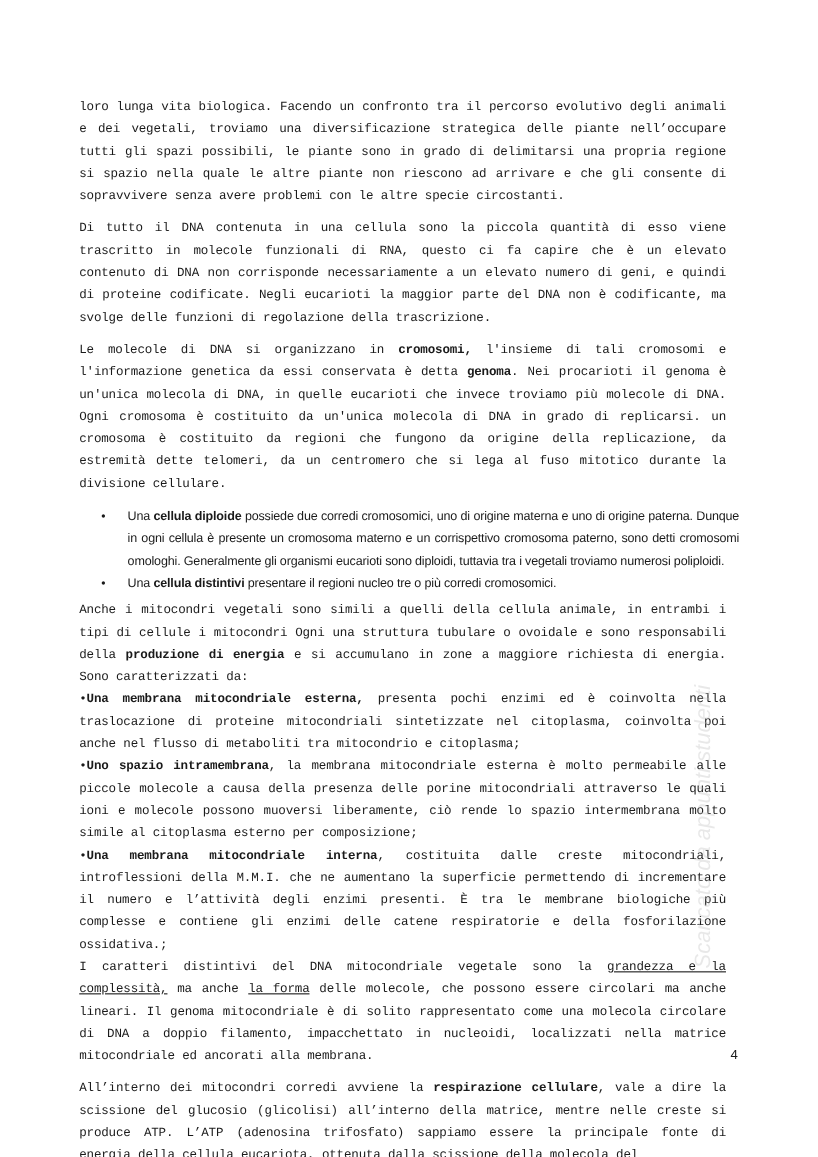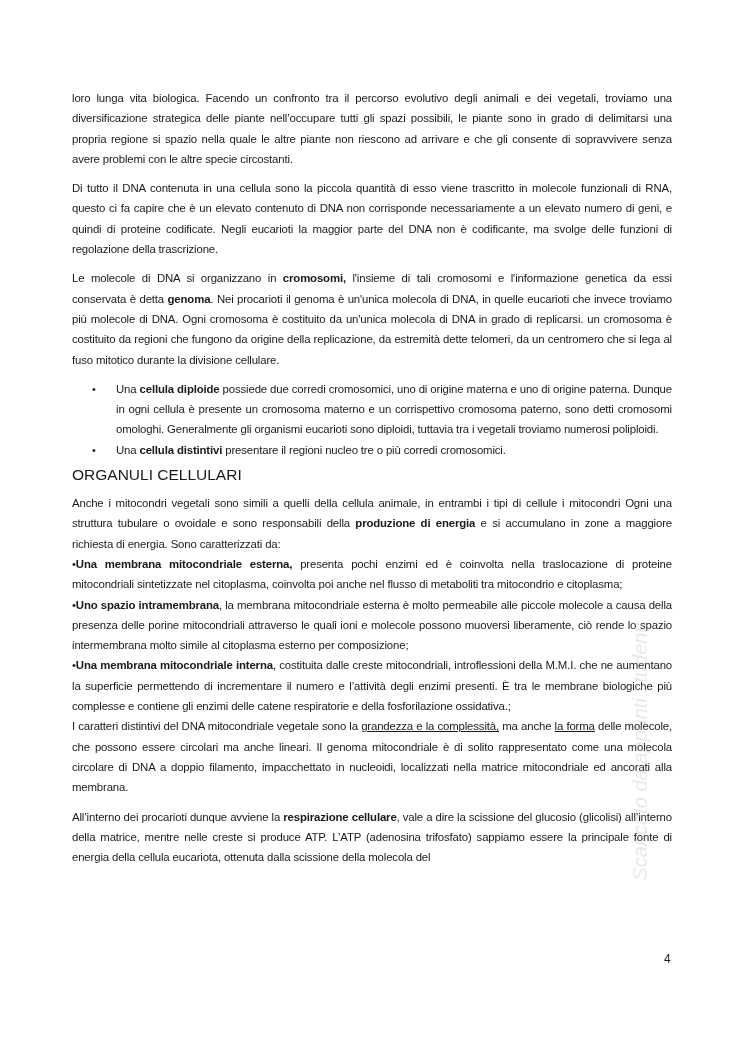--- a/index.html
+++ b/index.html
@@ -18,22 +18,23 @@
     .page {
       position: absolute;
       left: 72px;
       top: 88px;
       width: 600px;
       font-size: 11.4px;
       line-height: 20.3px;
       letter-spacing: -0.15px;
     }
     .para {
-      margin: 0 0 9px 0;
+      margin: 0 12px 9px 0;
       text-align: justify;
+      font-family: Liberation Mono, monospace;
     }
     .para.tight { margin-bottom: 0; }
     b { font-weight: bold; }
     u { text-decoration: underline; }
 
     ul.bullets {
       list-style: none;
       margin: 4px 0 4px 0;
       padding: 0 0 0 44px;
     }
@@ -95,32 +96,31 @@
   <p class="para">Di tutto il DNA contenuta in una cellula sono la piccola quantità di esso viene trascritto in molecole funzionali di RNA, questo ci fa capire che è un elevato contenuto di DNA non corrisponde necessariamente a un elevato numero di geni, e quindi di proteine codificate. Negli eucarioti la maggior parte del DNA non è codificante, ma svolge delle funzioni di regolazione della trascrizione.</p>
 
   <p class="para"><span>Le molecole di DNA si organizzano in </span><b>cromosomi,</b><span> l'insieme di tali cromosomi e l'informazione genetica da essi conservata è detta </span><b>genoma</b><span>. Nei procarioti il genoma è un'unica molecola di DNA, in quelle eucarioti che invece troviamo più molecole di DNA. Ogni cromosoma è costituito da un'unica molecola di DNA in grado di replicarsi. un cromosoma è costituito da regioni che fungono da origine della replicazione, da estremità dette telomeri, da un centromero che si lega al fuso mitotico durante la divisione cellulare.</span></p>
 
 
   <ul class="bullets">
     <li><span class="dot">•</span><span>Una </span><b>cellula diploide</b><span> possiede due corredi cromosomici, uno di origine materna e uno di origine paterna. Dunque in ogni cellula è presente un cromosoma materno e un corrispettivo cromosoma paterno, sono detti cromosomi omologhi. Generalmente gli organismi eucarioti sono diploidi, tuttavia tra i vegetali troviamo numerosi poliploidi.</span></li>
     <li><span class="dot">•</span><span>Una </span><b>cellula distintivi</b><span> presentare il regioni nucleo tre o più corredi cromosomici.</span></li>
   </ul>
 
-  <h1 class="heading1">ORGANULI CELLULARI</h1>
 
   <div class="para tight"><span>Anche i mitocondri vegetali sono simili a quelli della cellula animale, in entrambi i tipi di cellule i mitocondri Ogni una struttura tubulare o ovoidale e sono responsabili della </span><b>produzione di energia</b><span> e si accumulano in zone a maggiore richiesta di energia. Sono caratterizzati da:</span></div>
 
   <div class="para tight"><span>•</span><b>Una membrana mitocondriale esterna,</b><span> presenta pochi enzimi ed è coinvolta nella traslocazione di proteine mitocondriali sintetizzate nel citoplasma, coinvolta poi anche nel flusso di metaboliti tra mitocondrio e citoplasma;</span></div>
 
   <div class="para tight"><span>•</span><b>Uno spazio intramembrana</b><span>, la membrana mitocondriale esterna è molto permeabile alle piccole molecole a causa della presenza delle porine mitocondriali attraverso le quali ioni e molecole possono muoversi liberamente, ciò rende lo spazio intermembrana molto simile al citoplasma esterno per composizione;</span></div>
 
   <div class="para tight"><span>•</span><b>Una membrana mitocondriale interna</b><span>, costituita dalle creste mitocondriali, introflessioni della M.M.I. che ne aumentano la superficie permettendo di incrementare il numero e l’attività degli enzimi presenti. È tra le membrane biologiche più complesse e contiene gli enzimi delle catene respiratorie e della fosforilazione ossidativa.;</span></div>
 
 
   <p class="para"><span>I caratteri distintivi del DNA mitocondriale vegetale sono la </span><u>grandezza e la complessità,</u><span> ma anche </span><u>la forma</u><span> delle molecole, che possono essere circolari ma anche lineari. Il genoma mitocondriale è di solito rappresentato come una molecola circolare di DNA a doppio filamento, impacchettato in nucleoidi, localizzati nella matrice mitocondriale ed ancorati alla membrana.</span></p>
 
-  <p class="para"><span>All’interno dei procarioti dunque avviene la </span><b>respirazione cellulare</b><span>, vale a dire la scissione del glucosio (glicolisi) all’interno della matrice, mentre nelle creste si produce ATP. L’ATP (adenosina trifosfato) sappiamo essere la principale fonte di energia della cellula eucariota, ottenuta dalla scissione della molecola del</span></p>
+  <p class="para"><span>All’interno dei mitocondri corredi avviene la </span><b>respirazione cellulare</b><span>, vale a dire la scissione del glucosio (glicolisi) all’interno della matrice, mentre nelle creste si produce ATP. L’ATP (adenosina trifosfato) sappiamo essere la principale fonte di energia della cellula eucariota, ottenuta dalla scissione della molecola del</span></p>
 
 </div>
 
 <div class="watermark">Scaricato da appunti studenti</div>
 
 <div class="page-number">4</div>
 
 </body></html>

